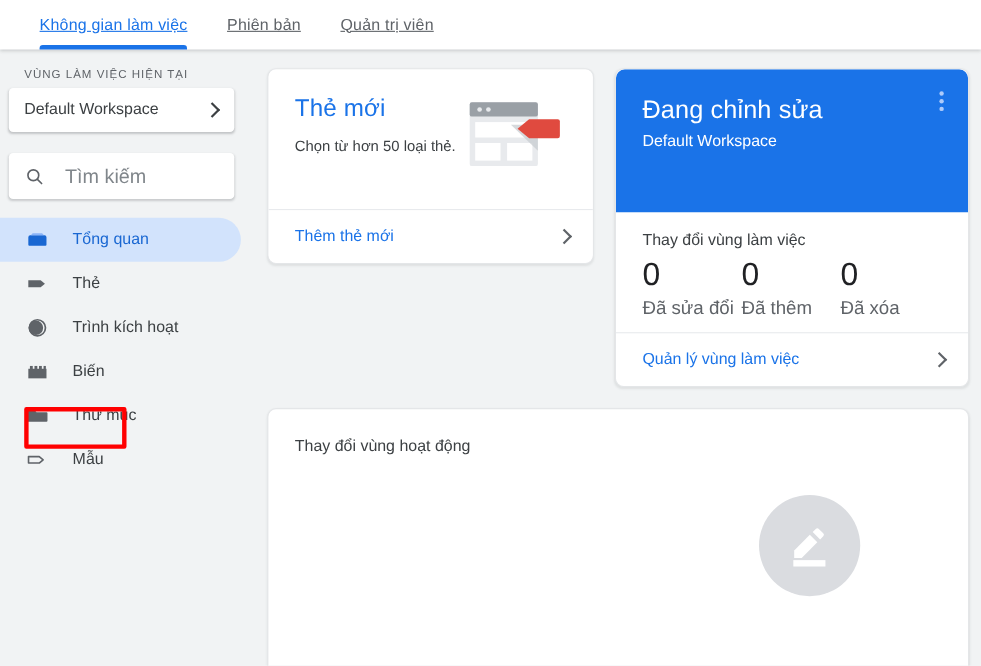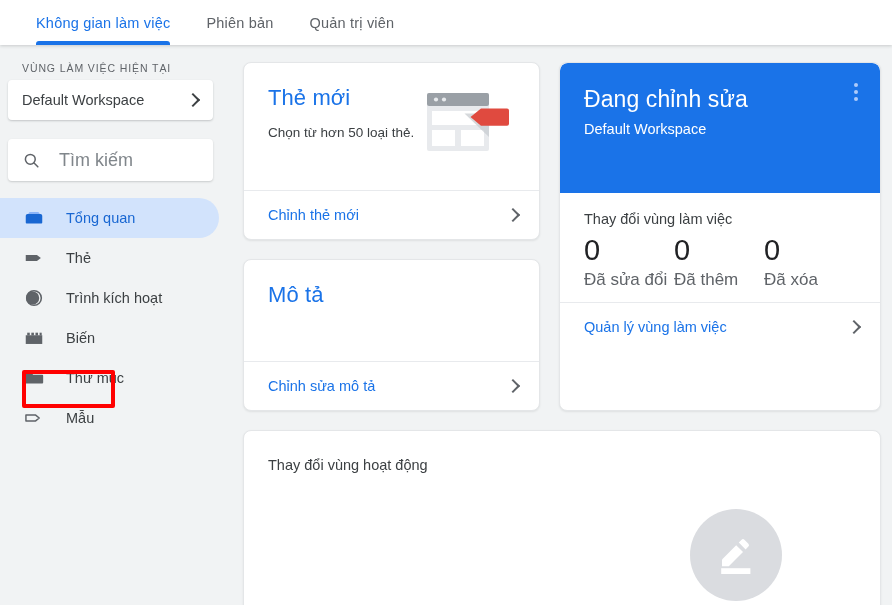--- a/index.html
+++ b/index.html
@@ -22,20 +22,21 @@
   .tab {
     position: relative;
     height: 45px;
     display: flex; align-items: center;
     padding: 0 18px;
     font-size: 14.5px;
     color: #5f6368;
     letter-spacing: .2px;
     cursor: pointer;
     white-space: nowrap;
+    text-decoration: underline;
   }
   .tab.active { color: #1a73e8; font-weight: 500; }
   .tab.active .tab-underline {
     position: absolute; left: 18px; right: 18px; bottom: 0;
     height: 4px; background: #1a73e8; border-radius: 3px 3px 0 0;
   }
 
   
   .sidebar {
     position: absolute; left: 0; top: 45px;
@@ -310,34 +311,25 @@
                 <circle cx="19" cy="10.5" r="2.1" fill="#e8eaed"></circle>
                 <rect x="7" y="22" width="52" height="14" fill="#ffffff"></rect>
                 <rect x="7" y="41" width="23" height="16" fill="#ffffff"></rect>
                 <rect x="36" y="41" width="23" height="16" fill="#ffffff"></rect>
                 <path d="M40 24.5h-0.5L64 48V24.5H40z" fill="#c8ccd0" opacity="0.75"></path>
                 <path d="M56 19.5l-10.5 8.6L56 36.7h26a2 2 0 0 0 2-2V21.5a2 2 0 0 0-2-2H56z" fill="#e04a3f"></path>
               </svg>
             </div>
           </div>
           <div class="card-footer">
-            <span class="link">Chỉnh thẻ mới</span>
+            <span class="link">Thêm thẻ mới</span>
             <span class="chev light"></span>
           </div>
         </div>
 
-        <div class="card desc-card">
-          <div class="desc-body">
-            <div class="desc-title">Mô tả</div>
-          </div>
-          <div class="card-footer">
-            <span class="link">Chỉnh sửa mô tả</span>
-            <span class="chev light"></span>
-          </div>
-        </div>
 
       </div>
 
       <div class="card ws-card">
         <div class="ws-blue">
           <div class="t1">Đang chỉnh sửa</div>
           <div class="t2">Default Workspace</div>
           <div class="kebab">
               <i></i>
               <i></i>

